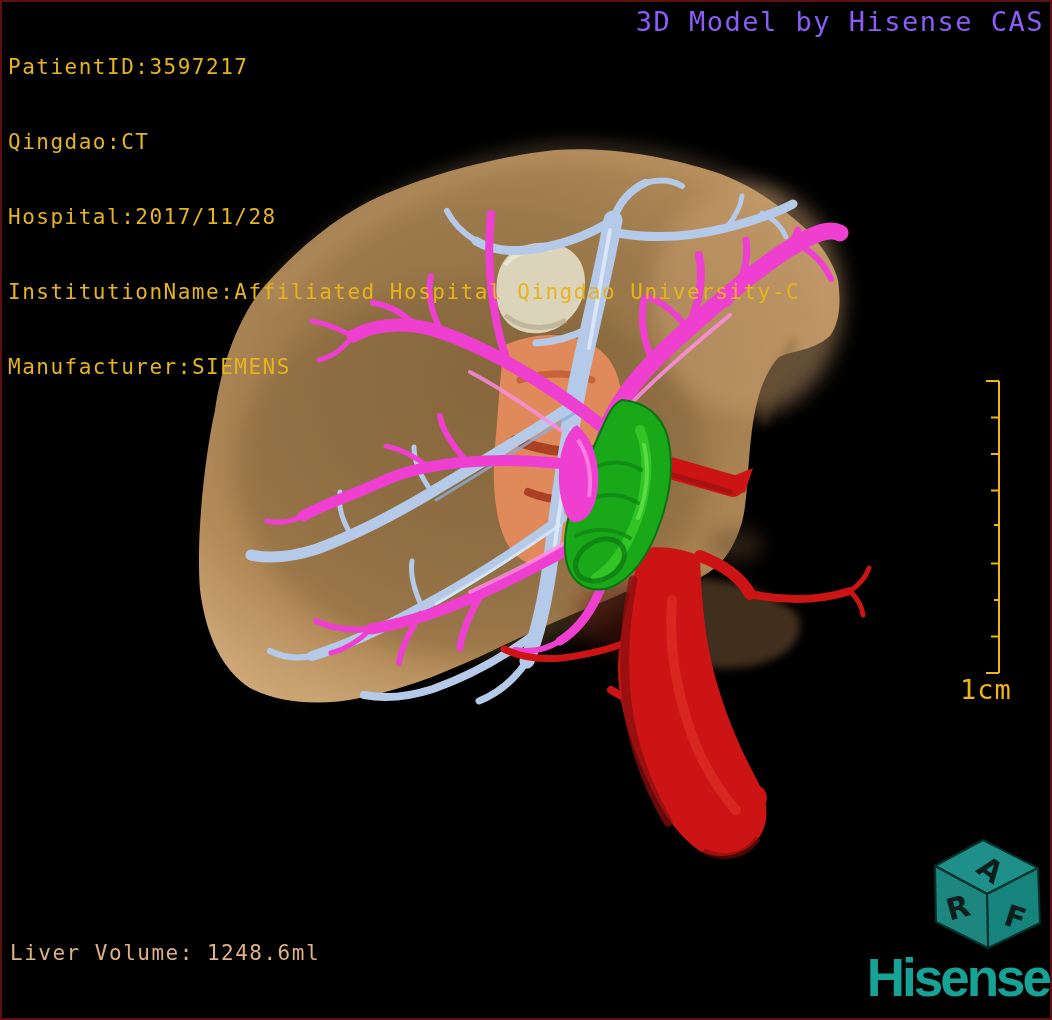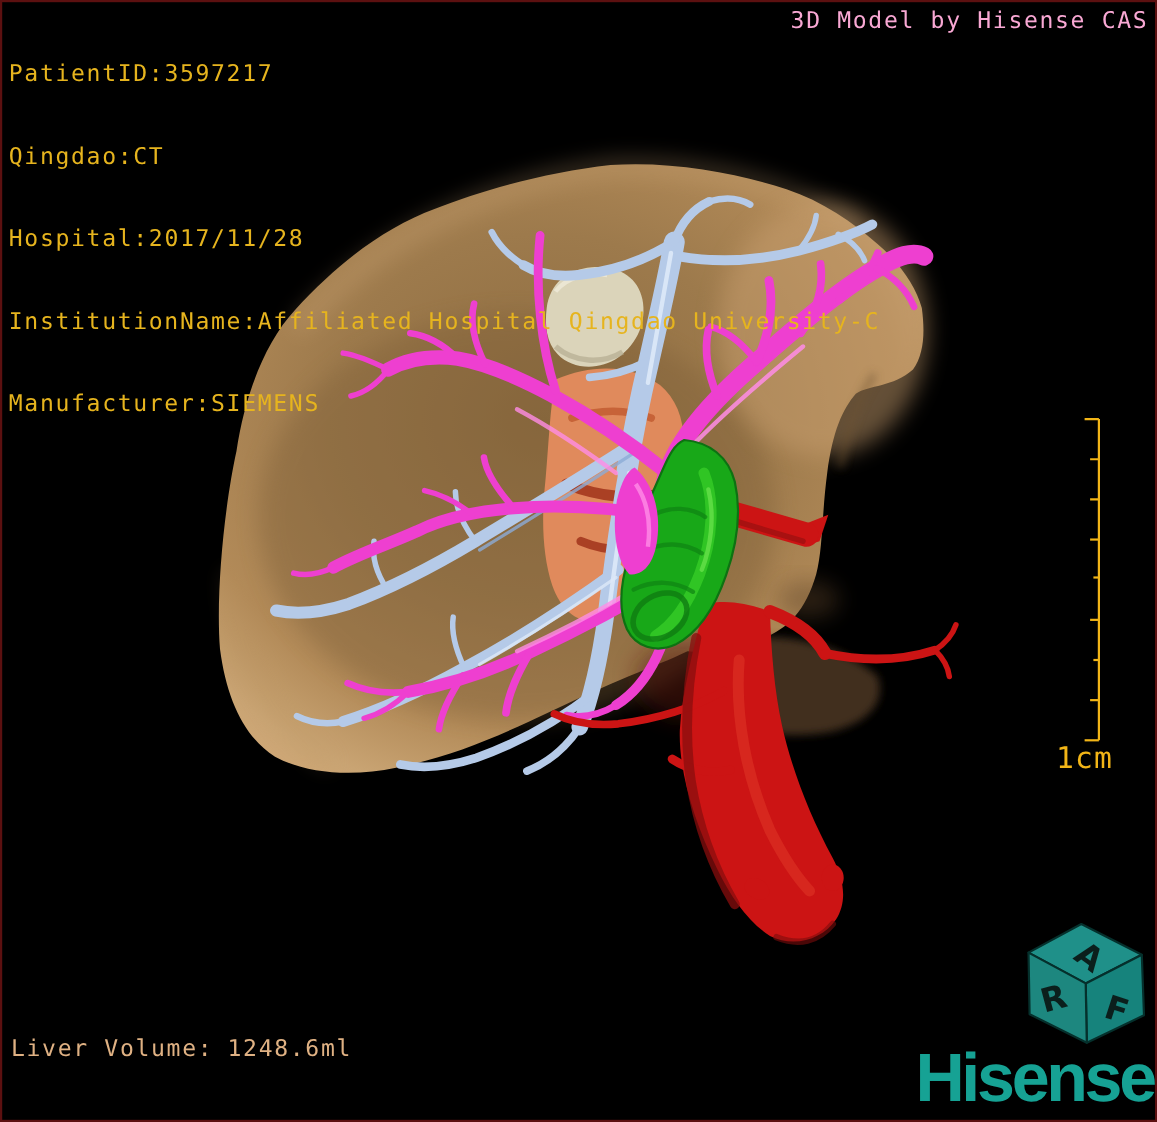--- a/index.html
+++ b/index.html
@@ -2,31 +2,31 @@
 <html><head>
 <meta charset="utf-8">
 <style>
   html,body{margin:0;padding:0;background:#000;}
   .app{position:relative;width:1052px;height:1020px;background:#000;overflow:hidden;
        font-family:"DejaVu Sans Mono",monospace;}
   .frame{position:absolute;inset:0;border:2px solid #5c1010;pointer-events:none;z-index:60;}
   .scene{position:absolute;left:0;top:0;z-index:1;}
   .patient-info{position:absolute;left:8px;top:5px;z-index:10;color:#e6b41e;
       font-size:21px;line-height:25px;letter-spacing:1.5px;white-space:pre;}
-  .watermark{position:absolute;right:8px;top:6px;z-index:10;color:#f9a8d4;
-      font-size:21px;letter-spacing:1.5px;white-space:pre;}
+  .watermark{position:absolute;right:8px;top:6px;z-index:10;color:#8b5cf6;
+      font-size:27px;letter-spacing:1.5px;white-space:pre;}
   .volume{position:absolute;left:10px;top:941px;z-index:10;color:#dfb183;
       font-size:21px;letter-spacing:1.5px;white-space:pre;}
   .volume .val{margin-left:13px;}
   .scalebar{position:absolute;left:950px;top:378px;z-index:10;width:70px;}
   .scale-label{position:absolute;left:955px;top:674px;width:62px;text-align:center;z-index:10;
       color:#f2b517;font-size:27px;letter-spacing:1px;}
   .cube{position:absolute;left:918px;top:828px;z-index:10;}
-  .logo{position:absolute;right:3px;bottom:8px;z-index:10;color:#16a294;
-      font-family:"Liberation Sans",sans-serif;font-weight:bold;font-size:62px;
+  .logo{position:absolute;right:3px;bottom:16px;z-index:10;color:#16a294;
+      font-family:"Liberation Sans",sans-serif;font-weight:bold;font-size:53px;
       letter-spacing:-3px;line-height:1;}
 </style>
 </head>
 <body>
 
 <div class="app">
 
   <svg class="scene" width="1052" height="1020" viewBox="0 0 1052 1020">
     <defs>
       <radialGradient id="liverGrad" cx="46%" cy="42%" r="68%">

